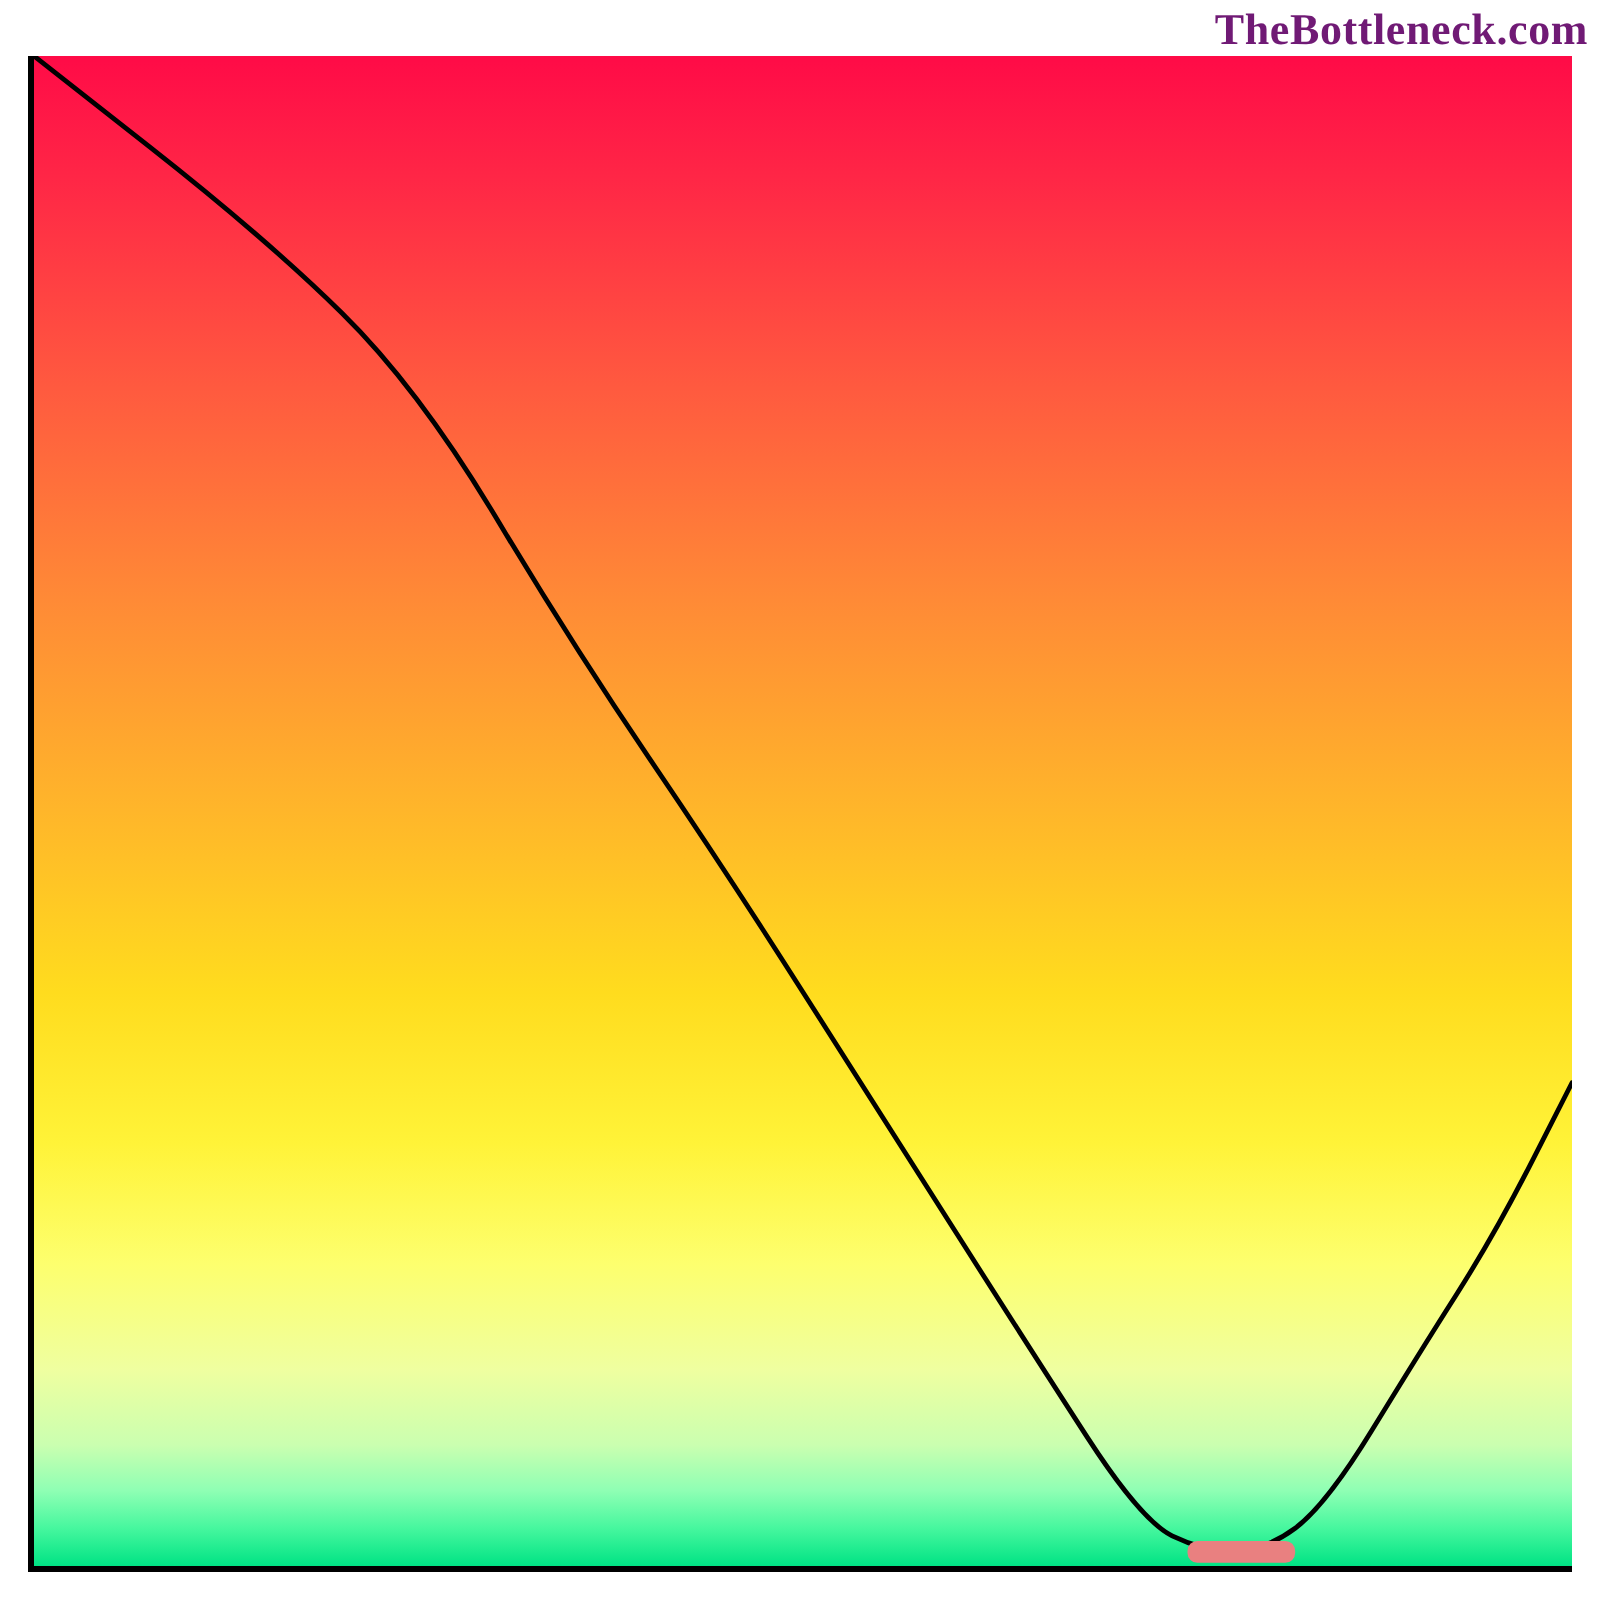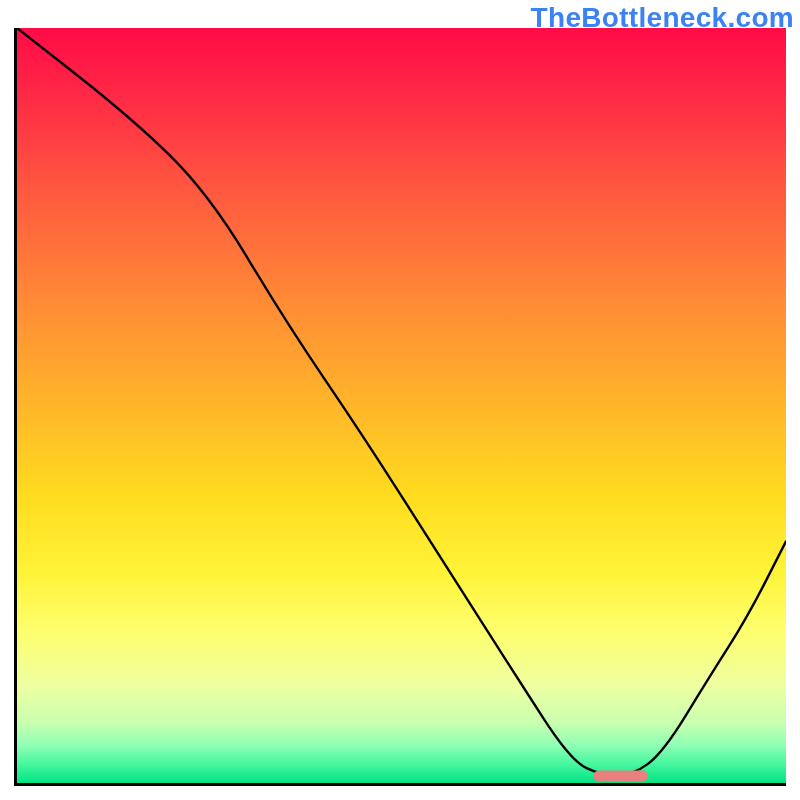--- a/index.html
+++ b/index.html
@@ -12,25 +12,26 @@
   }
   .container {
     position: relative;
     width: 800px;
     height: 800px;
   }
   .watermark {
     position: absolute;
     top: 2px;
     right: 6px;
-    font-size: 28px;
+    font-size: 22px;
     font-weight: bold;
-    color: #3b82f6;
+    color: #701a75;
     letter-spacing: 0.3px;
     z-index: 10;
+    font-family: Liberation Serif, serif;
   }
   .plot-frame {
     position: absolute;
     left: 14px;
     top: 28px;
     width: 772px;
     height: 758px;
     border-left: 3px solid #000;
     border-bottom: 3px solid #000;
     box-sizing: border-box;

